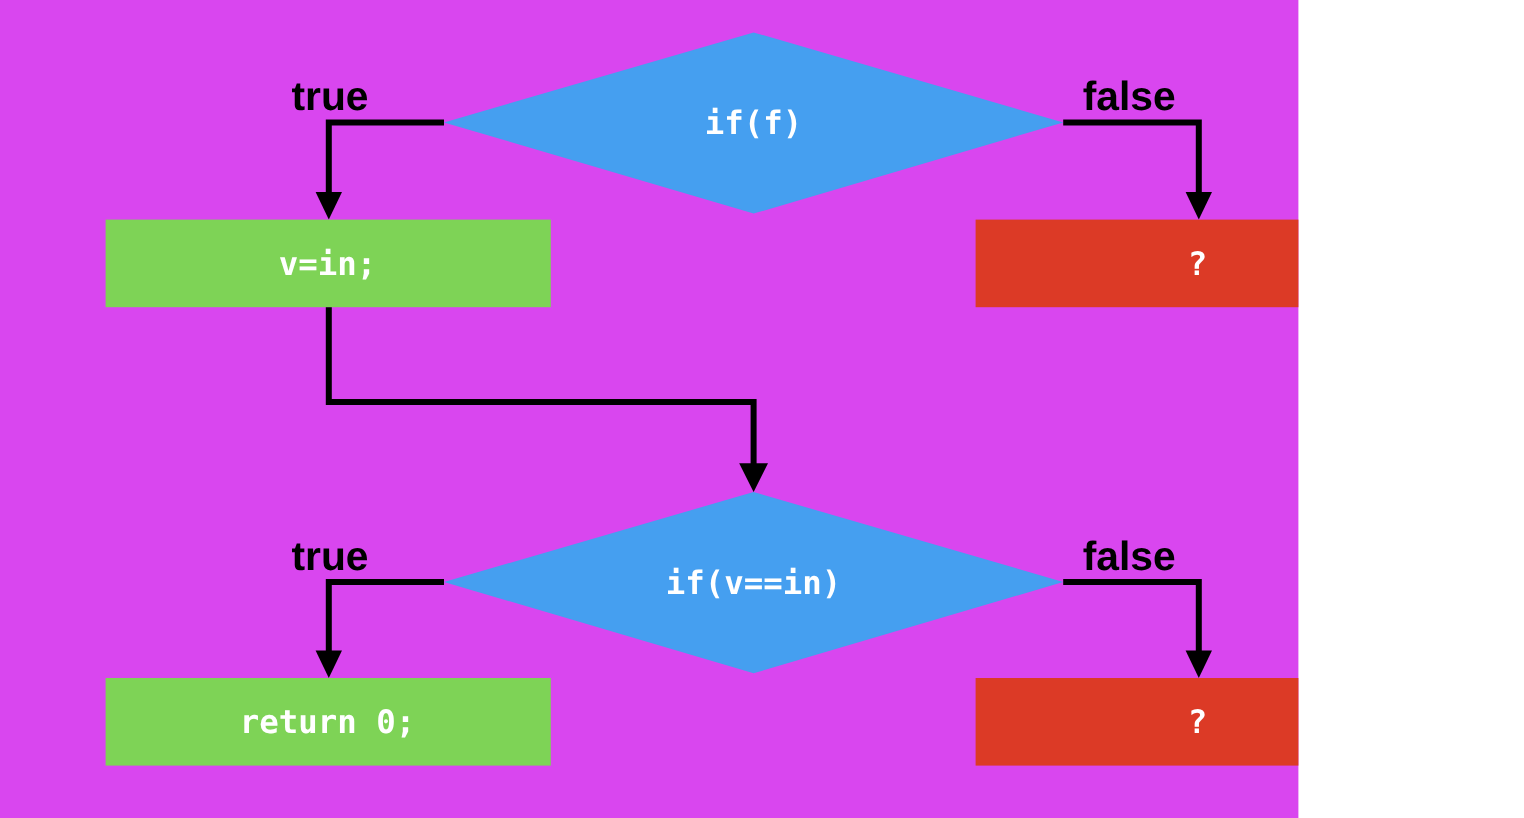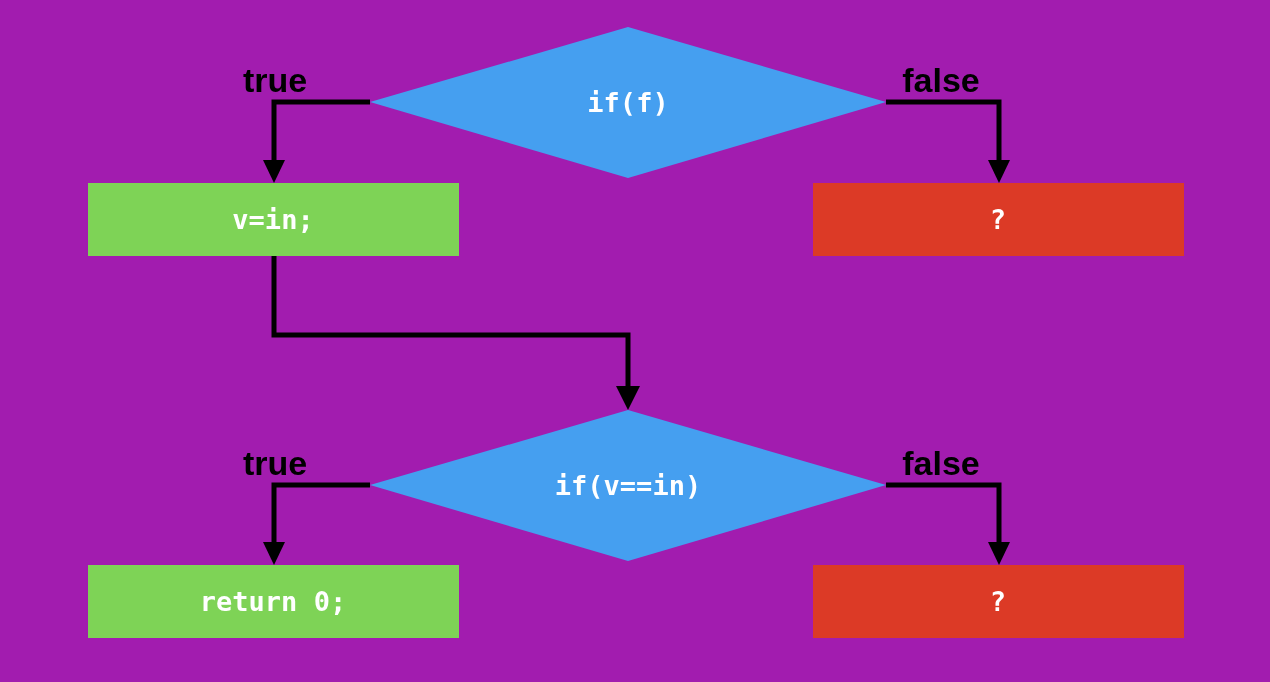--- a/index.html
+++ b/index.html
@@ -6,23 +6,23 @@
   html, body {
     margin: 0;
     padding: 0;
     background: #ffffff;
   }
   body {
     font-family: "Liberation Sans", sans-serif;
   }
   #canvas {
     position: relative;
-    width: 1270px;
+    width: 1082px;
     height: 682px;
-    background: #a21caf;
+    background: #d946ef;
     overflow: hidden;
   }
   #flow-svg {
     position: absolute;
     top: 0;
     left: 0;
     width: 1270px;
     height: 682px;
     display: block;
   }

